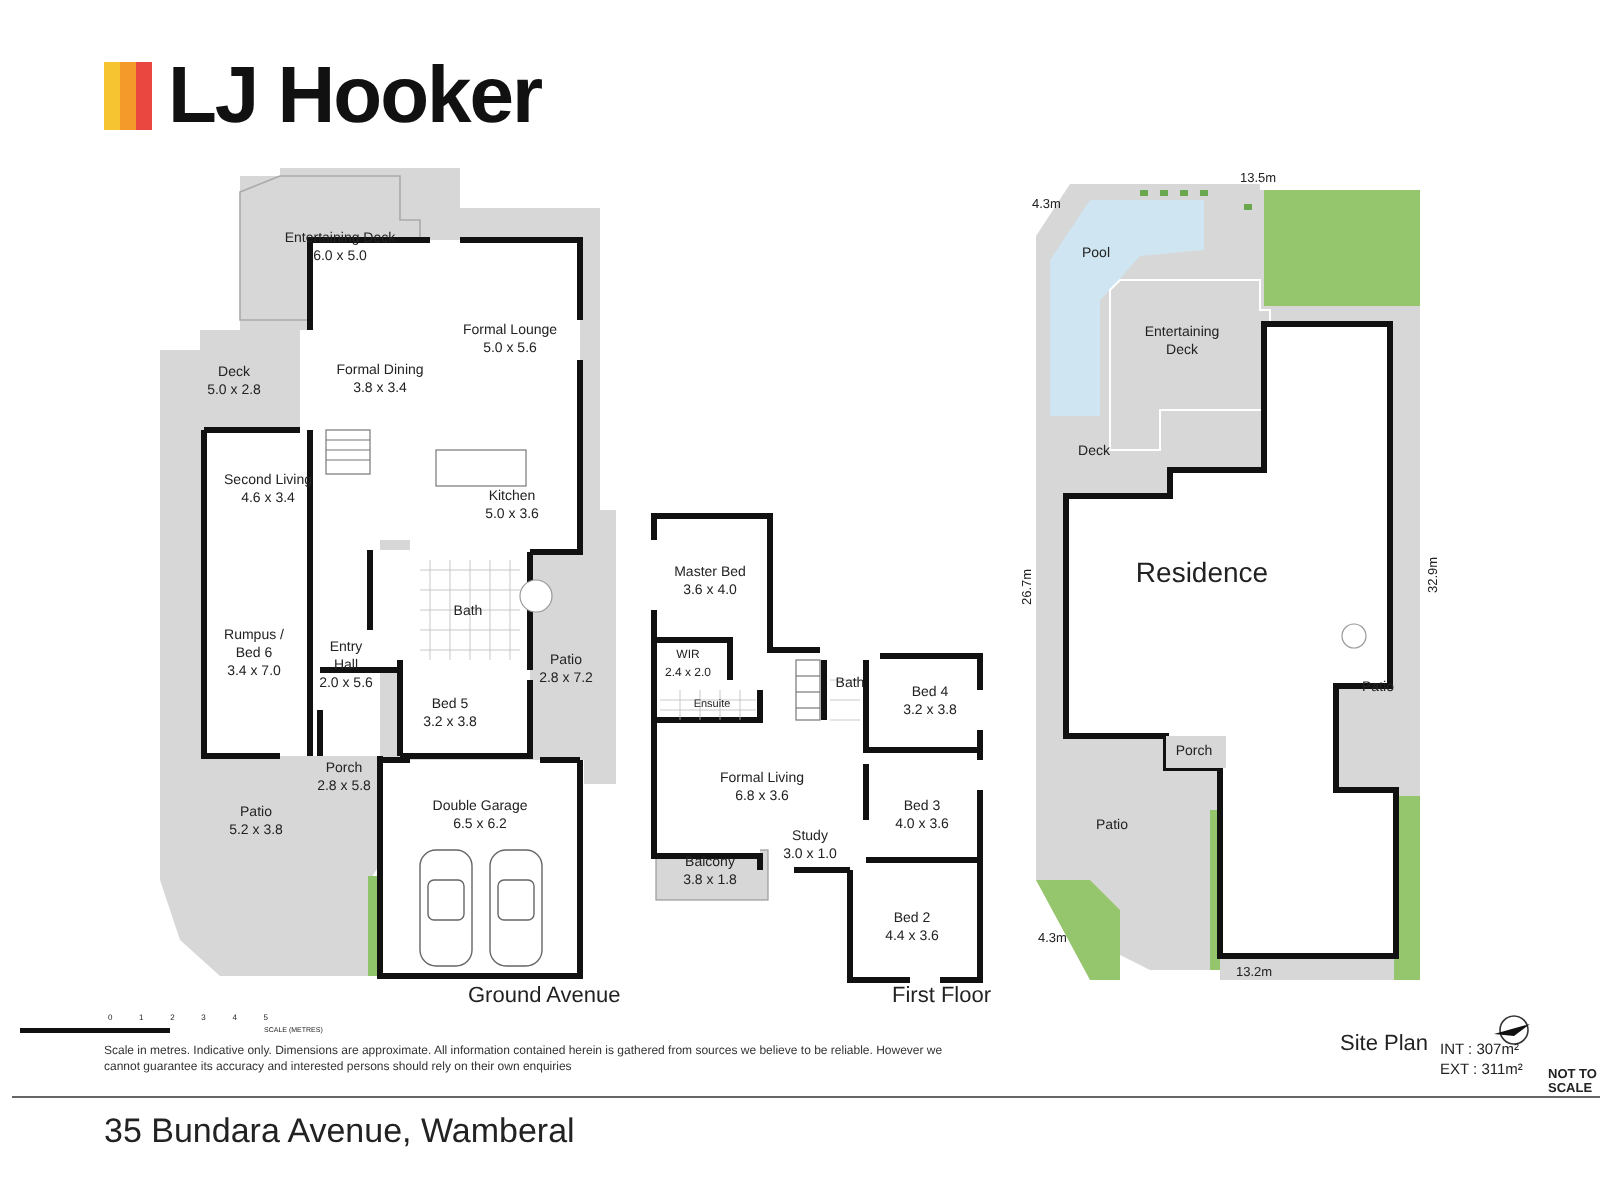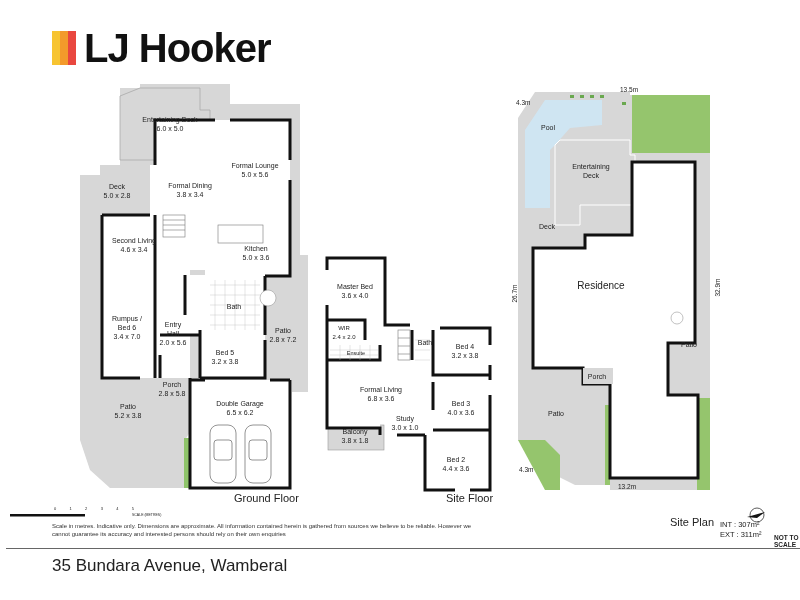--- a/index.html
+++ b/index.html
@@ -4,21 +4,21 @@
 <style>
   html,body{margin:0;padding:0;background:#fff;}
   body{width:800px;height:600px;position:relative;overflow:hidden;font-family:"Liberation Sans",sans-serif;color:#222;}
   .abs{position:absolute;padding-left:44px;}
   .logo{left:8px;top:28px;height:40px;display:flex;align-items:center;}
   .logo .bars{display:flex;height:34px;margin-right:8px;}
   .logo .bars span{width:8px;height:34px;display:block;}
   .logo .brand{font-size:40px;font-weight:bold;color:#111;letter-spacing:-1px;line-height:40px;}
   svg{position:absolute;left:0;top:0;}
   .lbl{position:absolute;font-size:7px;text-align:center;line-height:9px;color:#222;white-space:nowrap;transform:translate(-50%,-50%);}
-  .lbl.big{font-size:10px;line-height:12px;}
+  .lbl.big{font-size:14px;line-height:12px;}
   .flabel{position:absolute;font-size:11px;color:#222;}
   .dim{position:absolute;font-size:6.5px;color:#222;}
   .dimv{position:absolute;font-size:6.5px;color:#222;transform:rotate(-90deg);transform-origin:center;}
   .disclaimer{left:8px;top:522px;font-size:6px;line-height:8px;width:420px;color:#333;}
   .areas{left:676px;top:520px;font-size:7.5px;line-height:10px;color:#222;}
   .nts{left:730px;top:534px;font-size:6.5px;font-weight:bold;}
   .rule{left:6px;top:548px;width:788px;height:1px;background:#666;}
   .address{left:8px;top:556px;font-size:17px;color:#222;}
 </style>
 </head>
@@ -174,33 +174,33 @@
 <div class="lbl" style="left:134px;top:245px"><span>Second Living</span><br><span>4.6 x 3.4</span></div>
 <div class="lbl" style="left:256px;top:253px"><span>Kitchen</span><br><span>5.0 x 3.6</span></div>
 <div class="lbl" style="left:127px;top:327px;width:40px;white-space:normal"><span>Rumpus / Bed 6</span><br><span>3.4 x 7.0</span></div>
 <div class="lbl" style="left:173px;top:333px;width:30px;white-space:normal"><span>Entry Hall</span><br><span>2.0 x 5.6</span></div>
 <div class="lbl" style="left:234px;top:306px"><span>Bath</span></div>
 <div class="lbl" style="left:283px;top:335px"><span>Patio</span><br><span>2.8 x 7.2</span></div>
 <div class="lbl" style="left:225px;top:357px"><span>Bed 5</span><br><span>3.2 x 3.8</span></div>
 <div class="lbl" style="left:172px;top:389px"><span>Porch</span><br><span>2.8 x 5.8</span></div>
 <div class="lbl" style="left:128px;top:411px"><span>Patio</span><br><span>5.2 x 3.8</span></div>
 <div class="lbl" style="left:240px;top:408px"><span>Double Garage</span><br><span>6.5 x 6.2</span></div>
-<div class="flabel" style="left:234px;top:492px">Ground Floor</div>
+<div class="flabel" style="left:234px;top:492px">Ground Avenue</div>
 
 <div class="lbl" style="left:355px;top:291px"><span>Master Bed</span><br><span>3.6 x 4.0</span></div>
 <div class="lbl" style="left:344px;top:333px;font-size:6px"><span>WIR</span><br><span>2.4 x 2.0</span></div>
 <div class="lbl" style="left:356px;top:353px;font-size:5.5px"><span>Ensuite</span></div>
 <div class="lbl" style="left:425px;top:342px"><span>Bath</span></div>
 <div class="lbl" style="left:465px;top:351px"><span>Bed 4</span><br><span>3.2 x 3.8</span></div>
 <div class="lbl" style="left:381px;top:394px"><span>Formal Living</span><br><span>6.8 x 3.6</span></div>
 <div class="lbl" style="left:461px;top:408px"><span>Bed 3</span><br><span>4.0 x 3.6</span></div>
 <div class="lbl" style="left:405px;top:423px"><span>Study</span><br><span>3.0 x 1.0</span></div>
 <div class="lbl" style="left:355px;top:436px"><span>Balcony</span><br><span>3.8 x 1.8</span></div>
 <div class="lbl" style="left:456px;top:464px"><span>Bed 2</span><br><span>4.4 x 3.6</span></div>
-<div class="flabel" style="left:446px;top:492px">Site Floor</div>
+<div class="flabel" style="left:446px;top:492px">First Floor</div>
 
 <div class="lbl" style="left:548px;top:127px">Pool</div>
 <div class="lbl" style="left:591px;top:171px;width:40px;white-space:normal">Entertaining Deck</div>
 <div class="lbl" style="left:547px;top:226px">Deck</div>
 <div class="lbl big" style="left:601px;top:286px">Residence</div>
 <div class="lbl" style="left:689px;top:344px">Patio</div>
 <div class="lbl" style="left:597px;top:376px">Porch</div>
 <div class="lbl" style="left:556px;top:413px">Patio</div>
 <div class="dim" style="left:516px;top:99px">4.3m</div>
 <div class="dim" style="left:620px;top:86px">13.5m</div>

